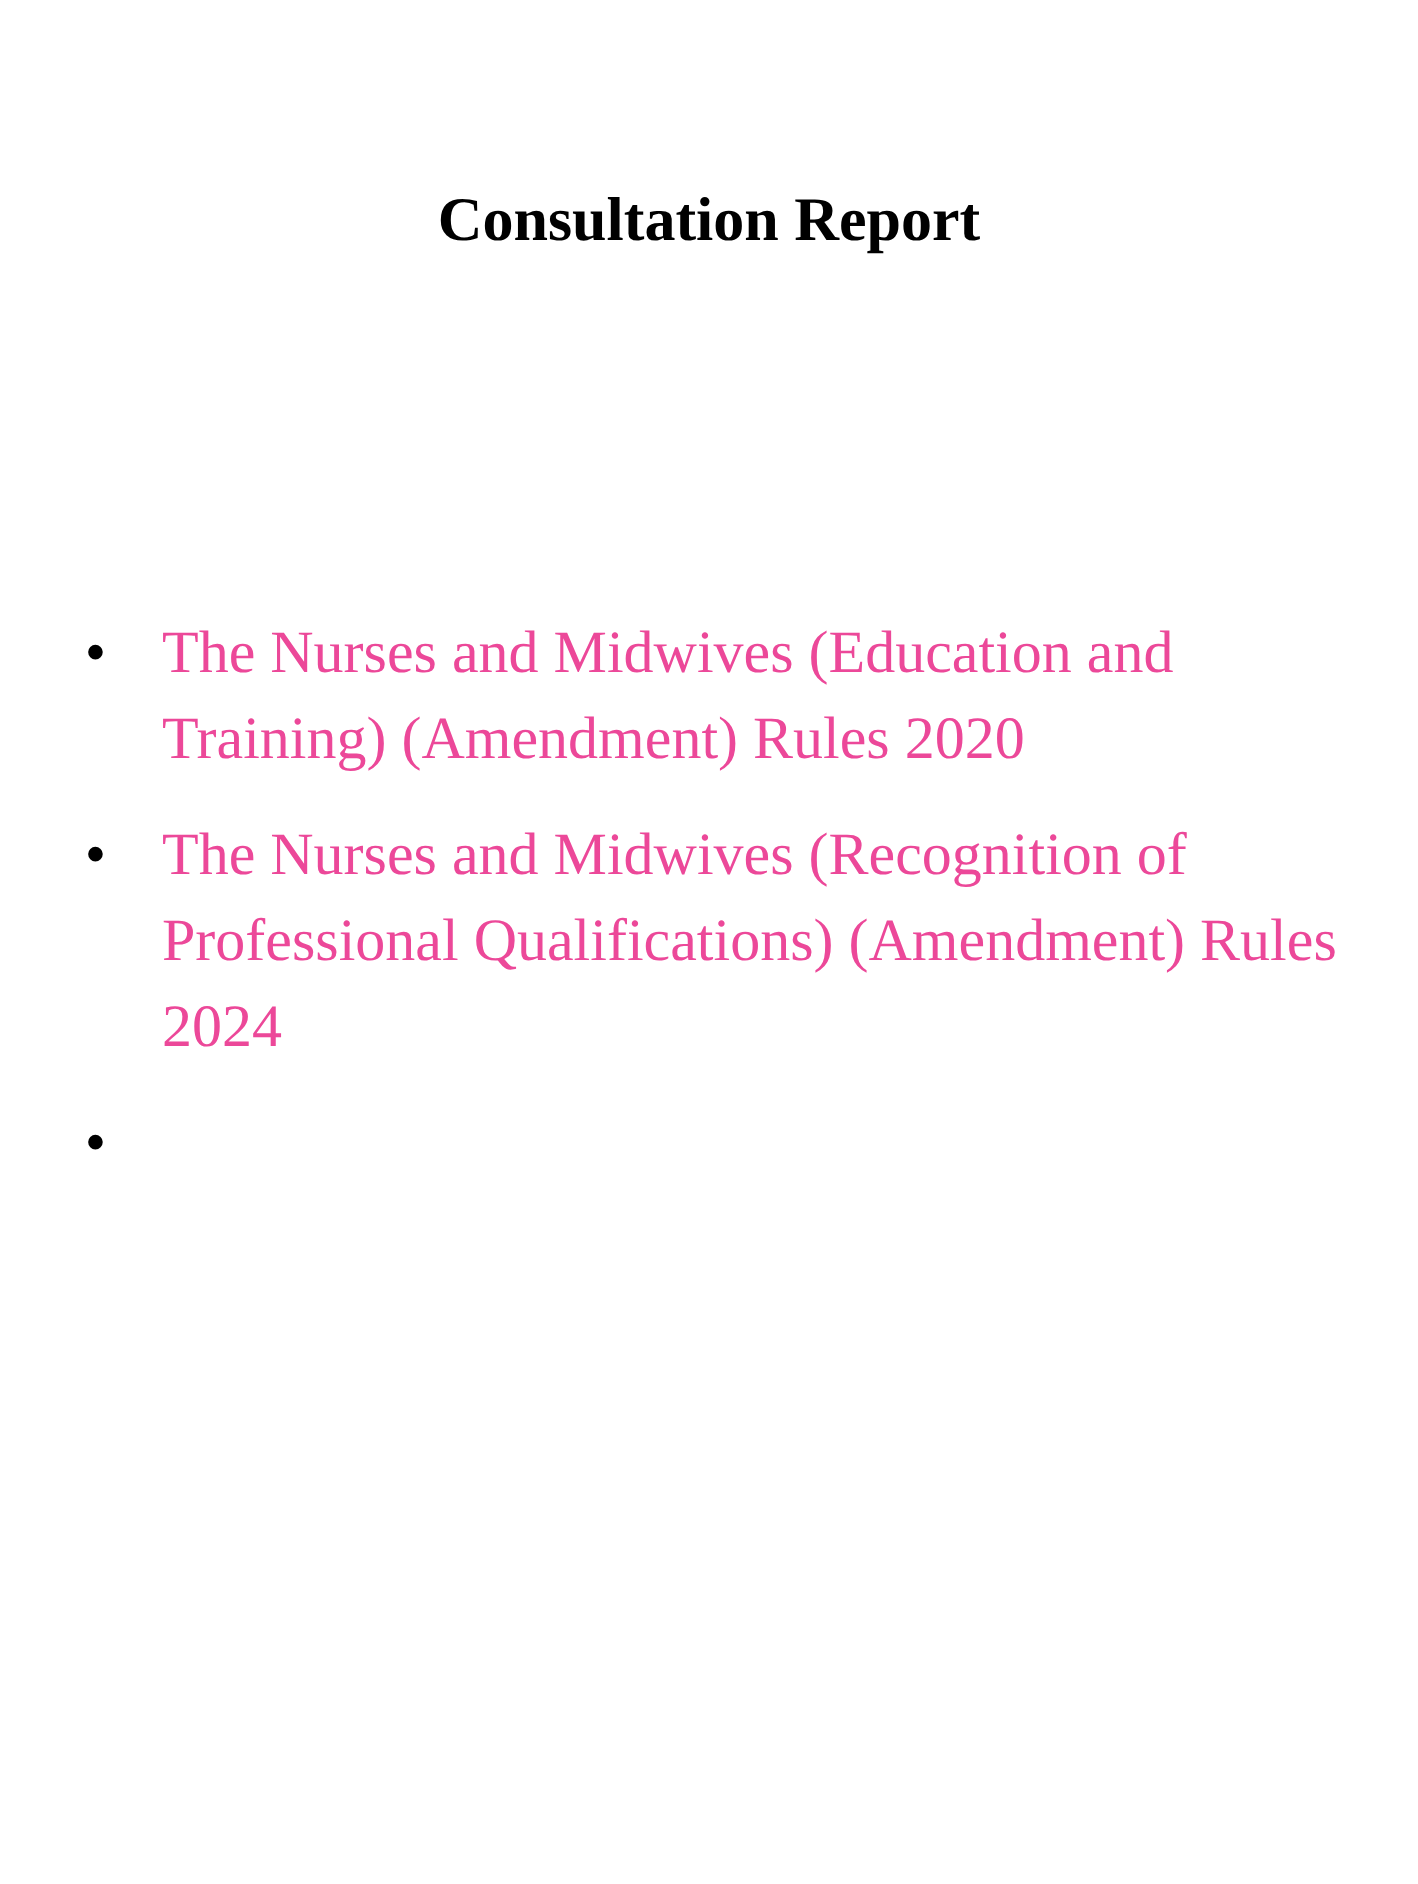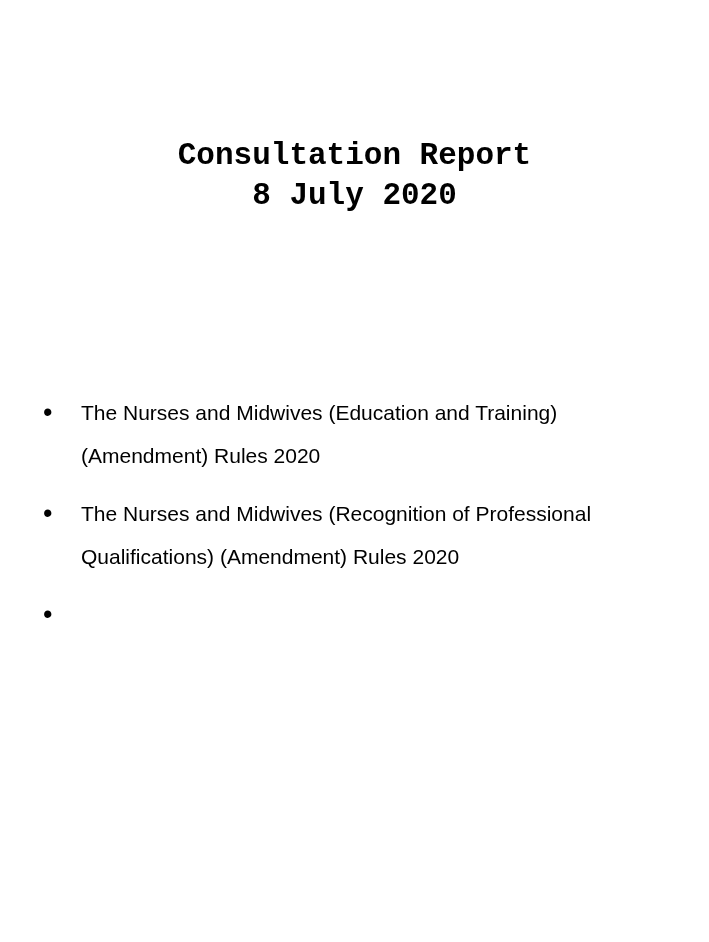--- a/index.html
+++ b/index.html
@@ -11,70 +11,69 @@
     position: relative;
     width: 709px;
     height: 942px;
     background: #ffffff;
     color: #000000;
     overflow: hidden;
     font-family: "Liberation Sans", sans-serif;
     box-sizing: border-box;
   }
   .title-block {
-    padding-top: 113px;
+    padding-top: 90px;
     text-align: center;
-    font-family: Liberation Mono, monospace;
+    font-family: Liberation Serif, serif;
     font-weight: bold;
     font-size: 31px;
     line-height: 40px;
     color: #000000;
-    margin-top: 23px;
   }
   .bullet-list {
     margin: 175px 0 0 43px;
     padding: 0;
     list-style: none;
   }
   .bullet-item {
     display: flex;
     align-items: flex-start;
     margin: 0 0 15px 0;
   }
   .bullet-marker {
     flex: none;
     width: 38px;
     font-size: 27px;
     line-height: 43px;
     color: #000000;
   }
   .bullet-text {
     width: 590px;
-    font-size: 21px;
+    font-size: 30px;
     line-height: 43px;
-    color: #000000;
+    color: #ec4899;
+    font-family: Liberation Serif, serif;
   }
 </style>
 </head>
 <body>
 
 <div class="page">
 
   <div class="title-block">
     <div>Consultation Report</div>
-    <div>8 July 2020</div>
   </div>
 
   <ul class="bullet-list">
     <li class="bullet-item">
       <span class="bullet-marker">•</span>
       <span class="bullet-text">The Nurses and Midwives (Education and Training) (Amendment) Rules 2020</span>
     </li>
     <li class="bullet-item">
       <span class="bullet-marker">•</span>
-      <span class="bullet-text">The Nurses and Midwives (Recognition of Professional Qualifications) (Amendment) Rules 2020</span>
+      <span class="bullet-text">The Nurses and Midwives (Recognition of Professional Qualifications) (Amendment) Rules 2024</span>
     </li>
     <li class="bullet-item">
       <span class="bullet-marker">•</span>
     </li>
   </ul>
 
 </div>
 
 </body></html>

